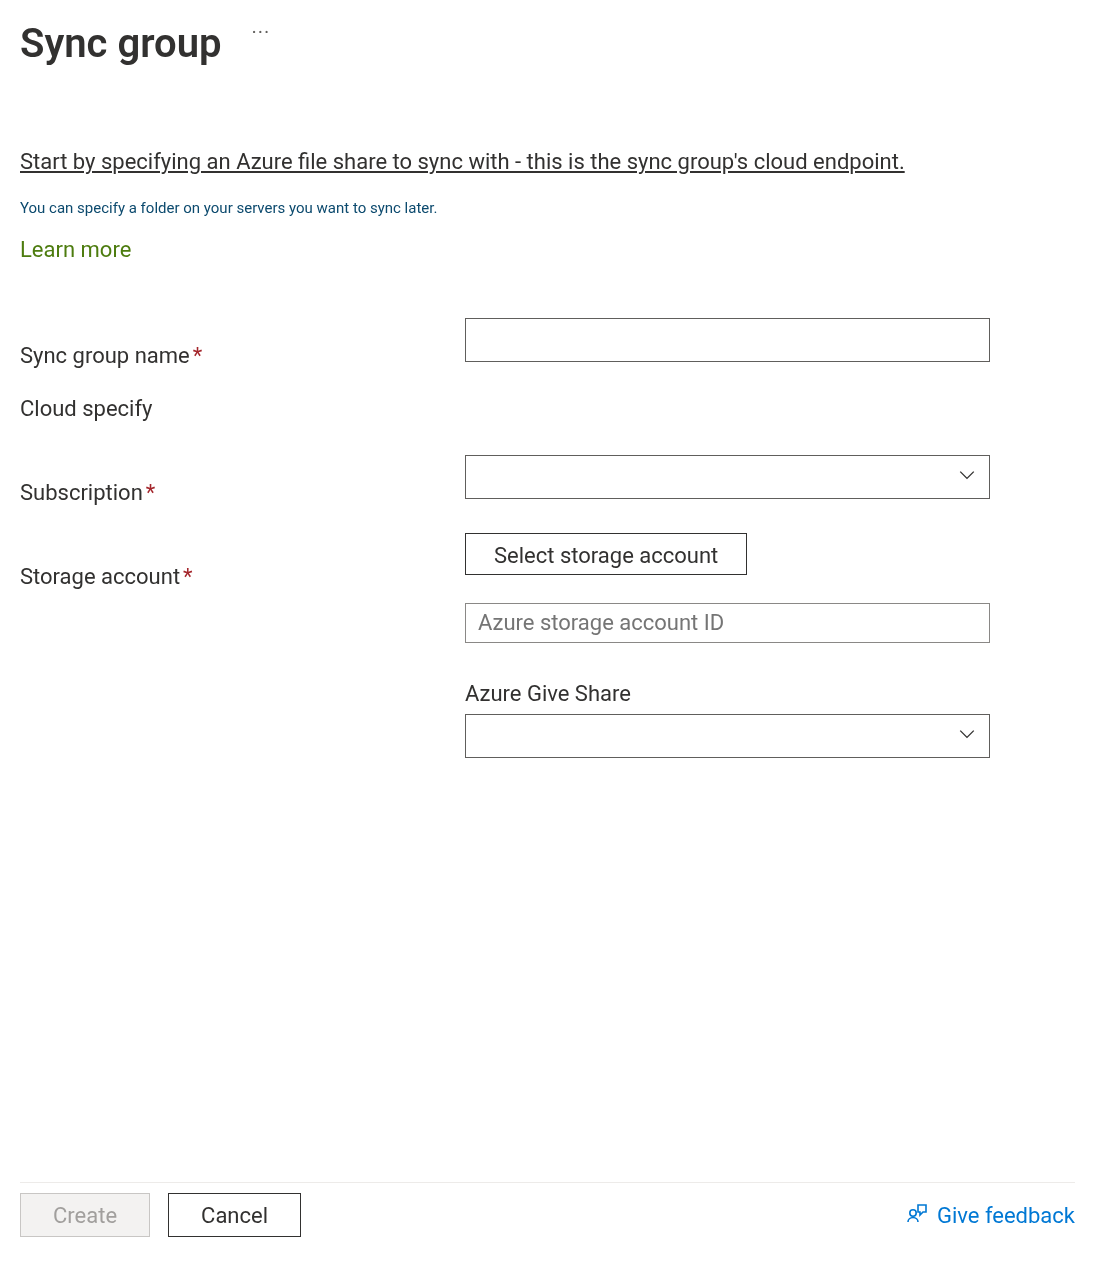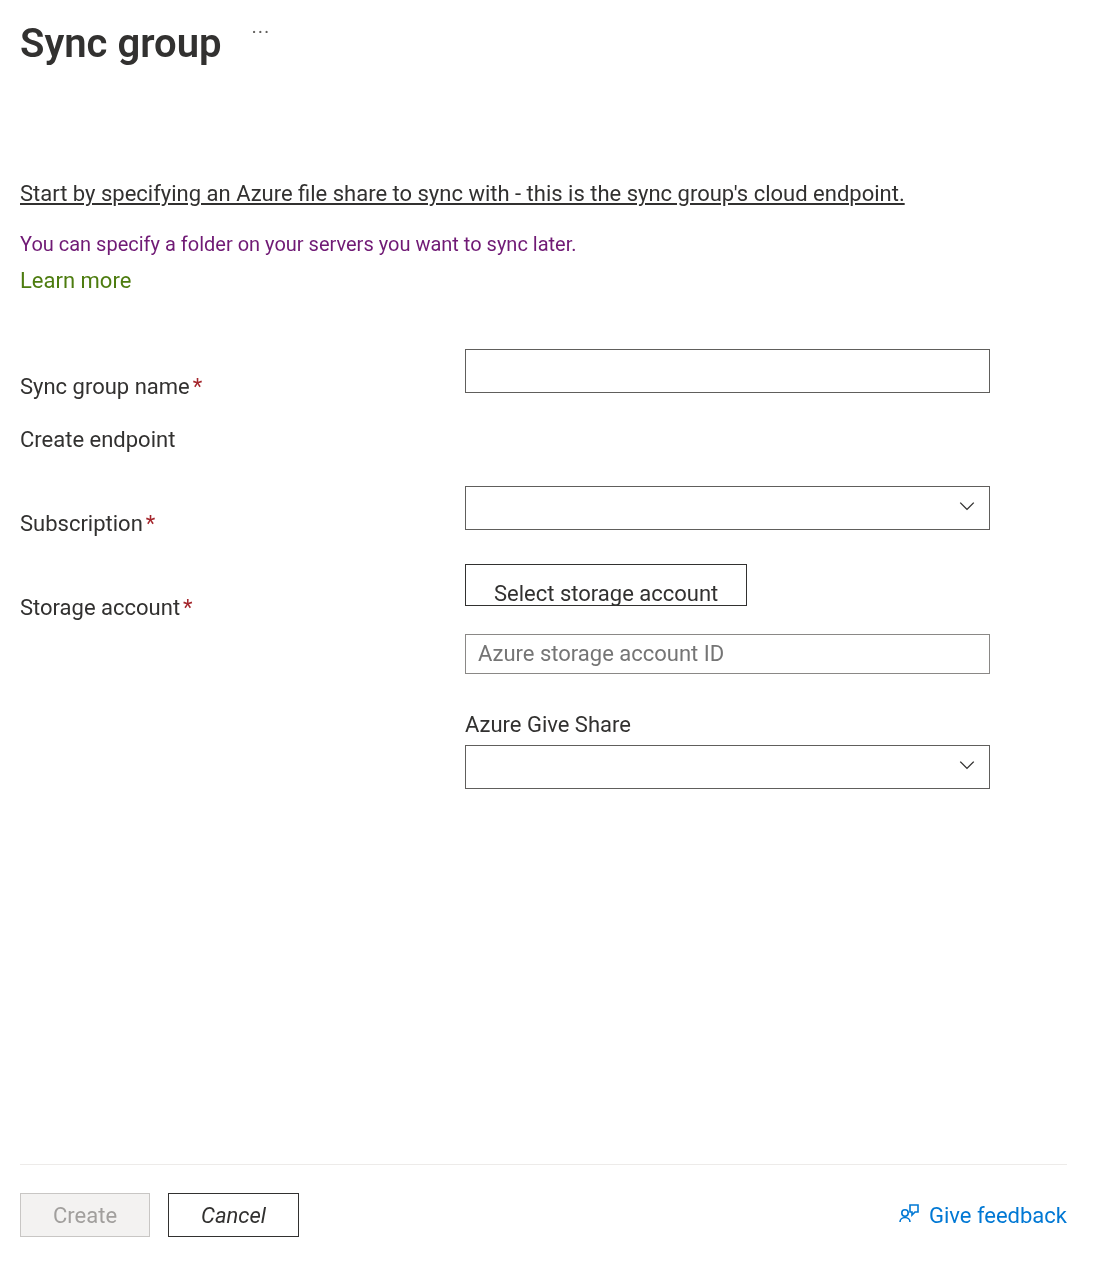--- a/index.html
+++ b/index.html
@@ -13,21 +13,21 @@
       color: #323130;
       width: 1095px;
       height: 1267px;
       position: relative;
       padding: 20px;
     }
     .header-row {
       display: flex;
       align-items: flex-start;
       gap: 30px;
-      margin-bottom: 112px;
+      margin-bottom: 80px;
     }
     .page-title {
       font-size: 40px;
       font-weight: 600;
       color: #323130;
     }
     .more-icon {
       font-size: 20px;
       color: #605e5c;
       letter-spacing: 1px;
@@ -35,23 +35,23 @@
       user-select: none;
     }
     .description {
       font-size: 22px;
       color: #323130;
       margin-bottom: 20px;
       line-height: 1.4;
       text-decoration: underline;
     }
     .description2 {
-      font-size: 20px;
-      color: #701a75;
-      margin-bottom: 10px;
+      font-size: 15px;
+      color: #0c4a6e;
+      margin-bottom: 18px;
       line-height: 1.4;
     }
     .learn-more-link {
       font-size: 22px;
       color: #4d7c0f;
       text-decoration: none;
       display: inline-block;
       margin-bottom: 50px;
     }
     .form-row {
@@ -110,21 +110,21 @@
     }
     .select-chevron {
       position: absolute;
       right: 14px;
       top: 50%;
       transform: translateY(-50%);
       pointer-events: none;
     }
     .select-btn {
       height: 42px;
-      padding: 16px 28px;
+      padding: 9px 28px;
       border: 1px solid #323130;
       background: #ffffff;
       font-size: 22px;
       font-family: inherit;
       color: #323130;
       cursor: pointer;
     }
     .readonly-input {
       width: 100%;
       height: 40px;
@@ -144,23 +144,23 @@
     .storage-group {
       margin-top: 28px;
     }
     .file-share-group {
       margin-top: 38px;
     }
     .footer {
       position: absolute;
       bottom: 30px;
       left: 20px;
-      right: 28px;
+      right: 20px;
       border-top: 1px solid #edebe9;
-      padding-top: 28px;
+      padding-top: 10px;
       display: flex;
       align-items: center;
       justify-content: space-between;
     }
     .footer-buttons {
       display: flex;
       gap: 18px;
     }
     .btn-primary {
       height: 44px;
@@ -174,21 +174,20 @@
     }
     .btn-secondary {
       height: 44px;
       padding: 0 32px;
       border: 1px solid #323130;
       background: #ffffff;
       font-size: 22px;
       font-family: inherit;
       color: #323130;
       cursor: pointer;
-      font-style: italic;
     }
     .feedback-link {
       display: flex;
       align-items: center;
       gap: 8px;
       font-size: 22px;
       color: #0078d4;
       text-decoration: none;
       cursor: pointer;
       justify-content: space-between;
@@ -214,21 +213,21 @@
 
 <div class="form-row">
   <div class="form-label">
     <span>Sync group name</span><span class="required">*</span>
   </div>
   <div class="form-control-area">
     <input type="text" class="text-input" value="" style="">
   </div>
 </div>
 
-<div class="section-heading">Create endpoint</div>
+<div class="section-heading">Cloud specify</div>
 
 <div class="form-row">
   <div class="form-label">
     <span>Subscription</span><span class="required">*</span>
   </div>
   <div class="form-control-area">
     <div class="select-wrapper">
       <select class="select-input">
         <option></option>
       </select>

